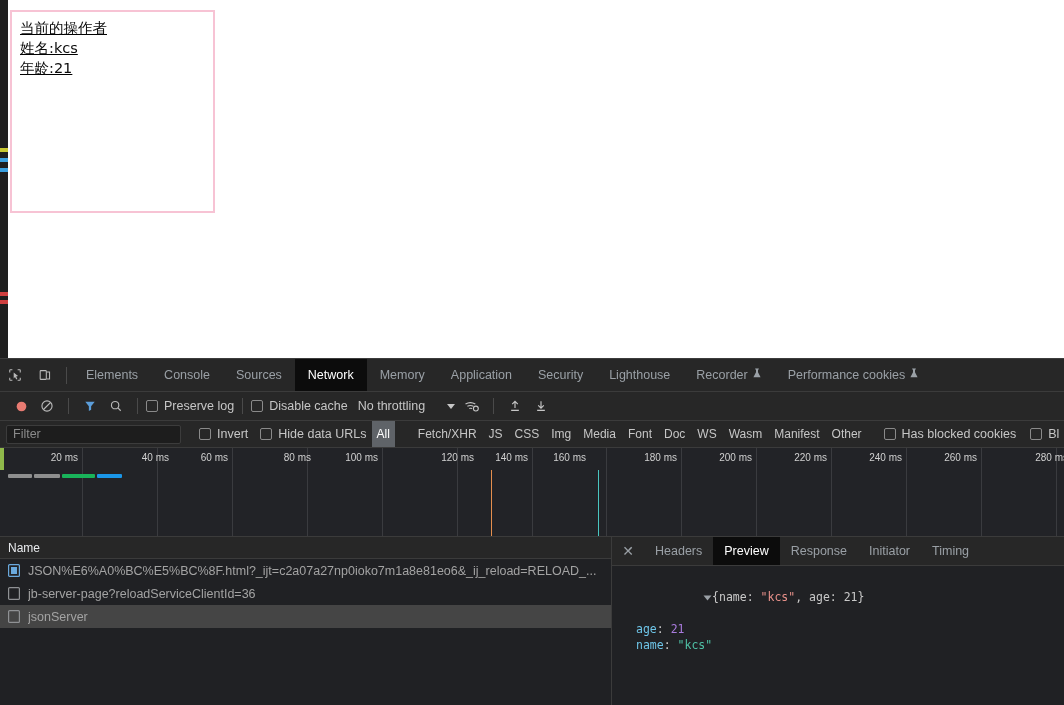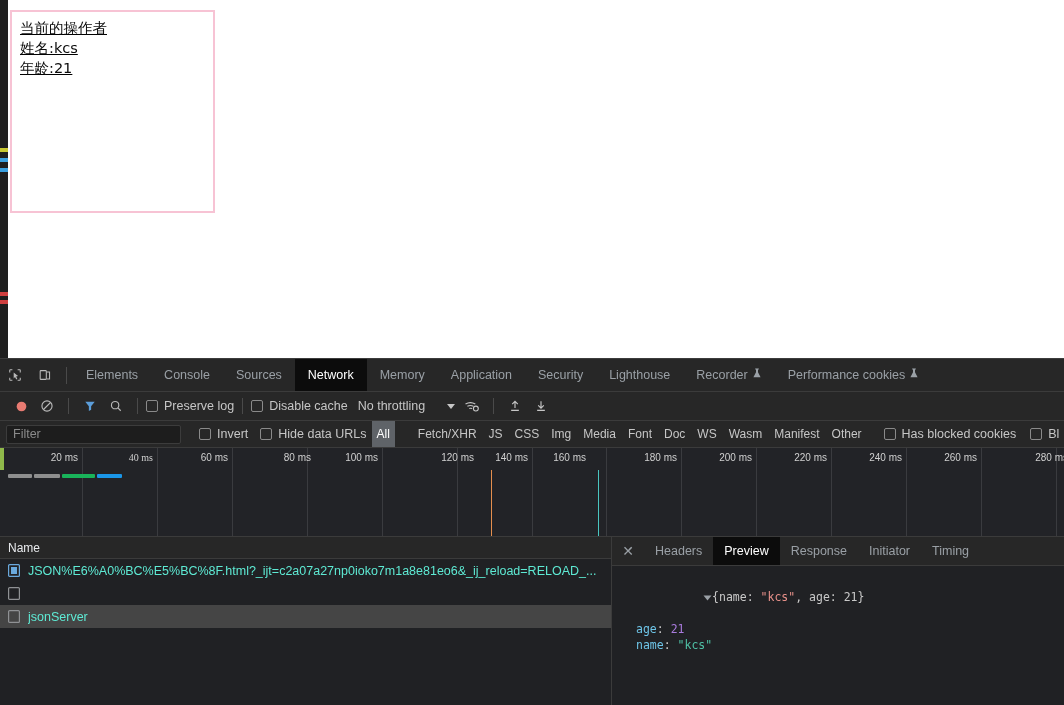--- a/index.html
+++ b/index.html
@@ -138,21 +138,21 @@
     width: 612px; height: 100%; background: #202124;
     border-right: 1px solid #3b3b3b; display: flex; flex-direction: column;
   }
   .req-head {
     height: 22px; display: flex; align-items: center;
     padding: 0 8px; background: #272727; border-bottom: 1px solid #3b3b3b;
     font-size: 12px; color: #e8eaed;
   }
   .req-row {
     height: 23px; display: flex; align-items: center; gap: 8px;
-    padding: 0 8px; font-size: 12.5px; color: #5eead4; cursor: pointer;
+    padding: 0 8px; font-size: 12.5px; color: #a3a3a3; cursor: pointer;
     white-space: nowrap; overflow: hidden;
   }
   .req-row.selected { background: #454545; }
   .req-icon { width: 12px; height: 14px; flex: none; }
   .req-name { overflow: hidden; text-overflow: ellipsis; }
 
   .detail-pane {
     flex: 1; height: 100%; background: #202124; display: flex; flex-direction: column;
   }
   .detail-tabs {
@@ -360,21 +360,21 @@
         <span>Bl</span>
       </label>
     </div>
 
     <div class="overview">
       <div class="ov-lefttick" style="background:#8fb84a"></div>
       <div id="ov-grid">
           <div class="ov-divider" style="left: 82px;"></div>
           <div class="ov-label" style="left: 82px;">20 ms</div>
           <div class="ov-divider" style="left: 157px;"></div>
-          <div class="ov-label" style="left: 157px; font-family: Liberation Serif, serif;">40 ms</div>
+          <div class="ov-label" style="left: 173px;">40 ms</div>
           <div class="ov-divider" style="left: 232px;"></div>
           <div class="ov-label" style="left: 232px;">60 ms</div>
           <div class="ov-divider" style="left: 307px;"></div>
           <div class="ov-label" style="left: 315px;">80 ms</div>
           <div class="ov-divider" style="left: 382px;"></div>
           <div class="ov-label" style="left: 382px;">100 ms</div>
           <div class="ov-divider" style="left: 457px;"></div>
           <div class="ov-label" style="left: 478px; text-align: right;">120 ms</div>
           <div class="ov-divider" style="left: 532px;"></div>
           <div class="ov-label" style="left: 532px;">140 ms</div>
@@ -416,20 +416,21 @@
               <span class="req-icon"><svg width="12" height="13" viewBox="0 0 12 13">
                   <rect x="0.6" y="0.6" width="10.8" height="11.8" rx="1" fill="none" stroke="#6aa9dd" stroke-width="1.2"></rect>
                   <rect x="3" y="3" width="6" height="7" fill="#6aa9dd"></rect>
                 </svg></span>
               <span class="req-name">JSON%E6%A0%BC%E5%BC%8F.html?_ijt=c2a07a27np0ioko7m1a8e81eo6&amp;_ij_reload=RELOAD_...</span>
             </div>
             <div class="req-row">
               <span class="req-icon"><svg width="12" height="13" viewBox="0 0 12 13">
                   <rect x="0.6" y="0.6" width="10.8" height="11.8" rx="1" fill="none" stroke="#8f9194" stroke-width="1.2"></rect>
                 </svg></span>
+              <span class="req-name">jb-server-page?reloadServiceClientId=36</span>
             </div>
             <div class="req-row selected">
               <span class="req-icon"><svg width="12" height="13" viewBox="0 0 12 13">
                   <rect x="0.6" y="0.6" width="10.8" height="11.8" rx="1" fill="none" stroke="#8f9194" stroke-width="1.2"></rect>
                 </svg></span>
               <span class="req-name">jsonServer</span>
             </div>
           </div>
       </div>
 

